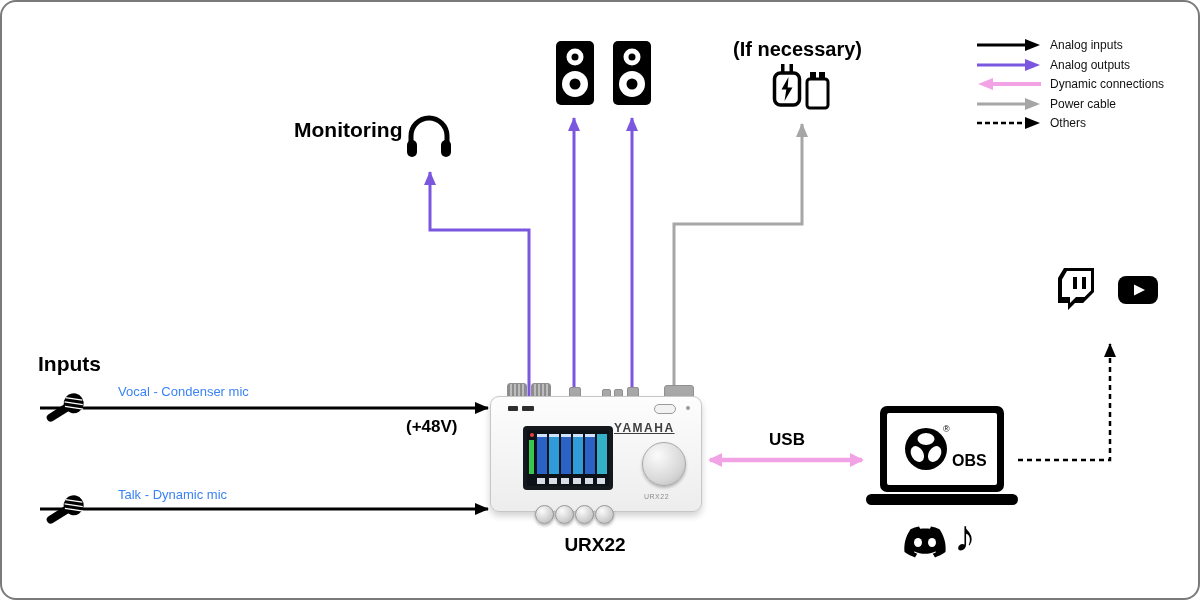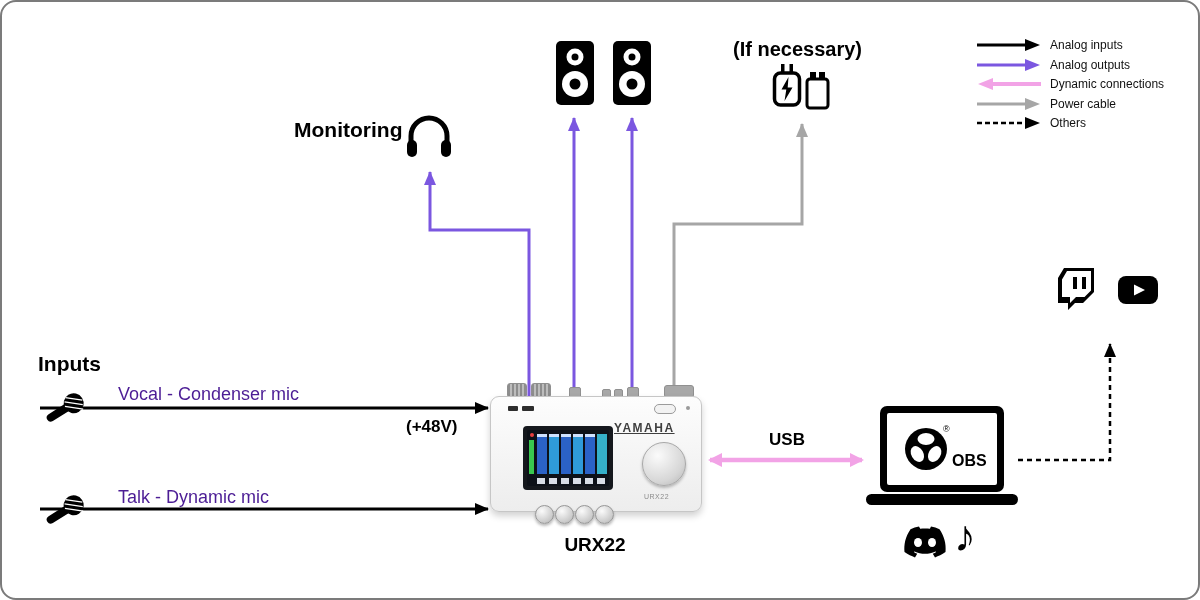--- a/index.html
+++ b/index.html
@@ -1,21 +1,21 @@
 <!DOCTYPE html>
 <html><head>
 <meta charset="utf-8">
 <style>
   html,body{margin:0;padding:0;background:#fff;font-family:"Liberation Sans","DejaVu Sans",sans-serif;}
   .stage{position:relative;width:1200px;height:600px;box-sizing:border-box;border:2px solid #7b7b7b;border-radius:16px;background:#fff;overflow:hidden;}
   .abs{position:absolute;}
   .wires{position:absolute;left:0;top:0;pointer-events:none;}
   .h-big{font-size:21px;font-weight:700;color:#000;white-space:nowrap;}
   .h-mid{font-size:17px;font-weight:700;color:#000;white-space:nowrap;}
-  .t-reg{font-size:18px;color:#4c1d95;white-space:nowrap;text-align:right;}
+  .t-reg{font-size:13px;color:#3b82f6;white-space:nowrap;text-align:right;}
   .legend{position:absolute;left:975px;top:36px;}
   .legend-row{display:flex;align-items:center;gap:9px;height:14px;margin-bottom:5.5px;}
   .legend-label{font-size:12px;color:#111;white-space:nowrap;}
   .dev-body{position:absolute;left:488px;top:394px;width:210px;height:114px;border-radius:9px;
     background:linear-gradient(180deg,#fdfdfd,#ededed);border:1px solid #c6c6c6;box-shadow:0 4px 7px rgba(0,0,0,.18);}
   .knurl{position:absolute;width:18px;height:13px;border-radius:3px;border:1px solid #8f8f8f;
     background:repeating-linear-gradient(90deg,#8d8d8d 0 2px,#bdbdbd 2px 4px);}
   .nub{position:absolute;background:#a8a8a8;border-radius:2px;border:1px solid #909090;}
   .chip{position:absolute;background:#2e2e2e;border-radius:1px;}
   .pill{position:absolute;border:1.5px solid #9b9b9b;border-radius:6px;background:#f2f2f2;}

